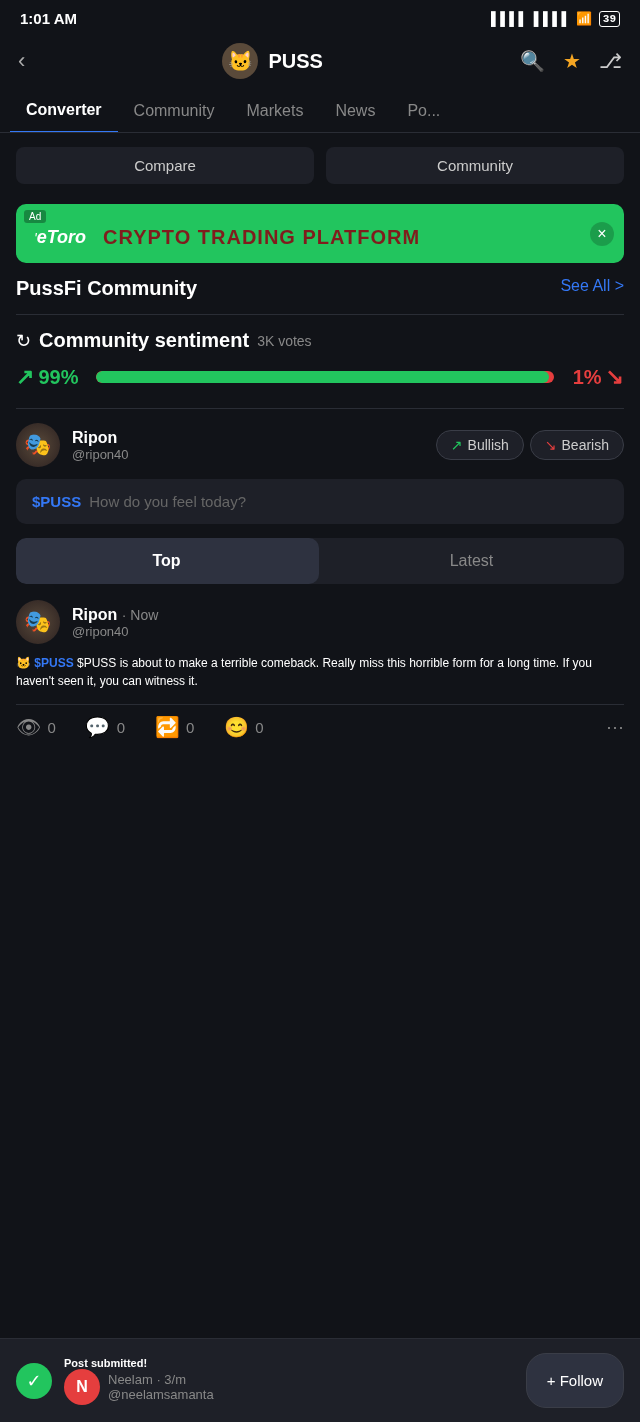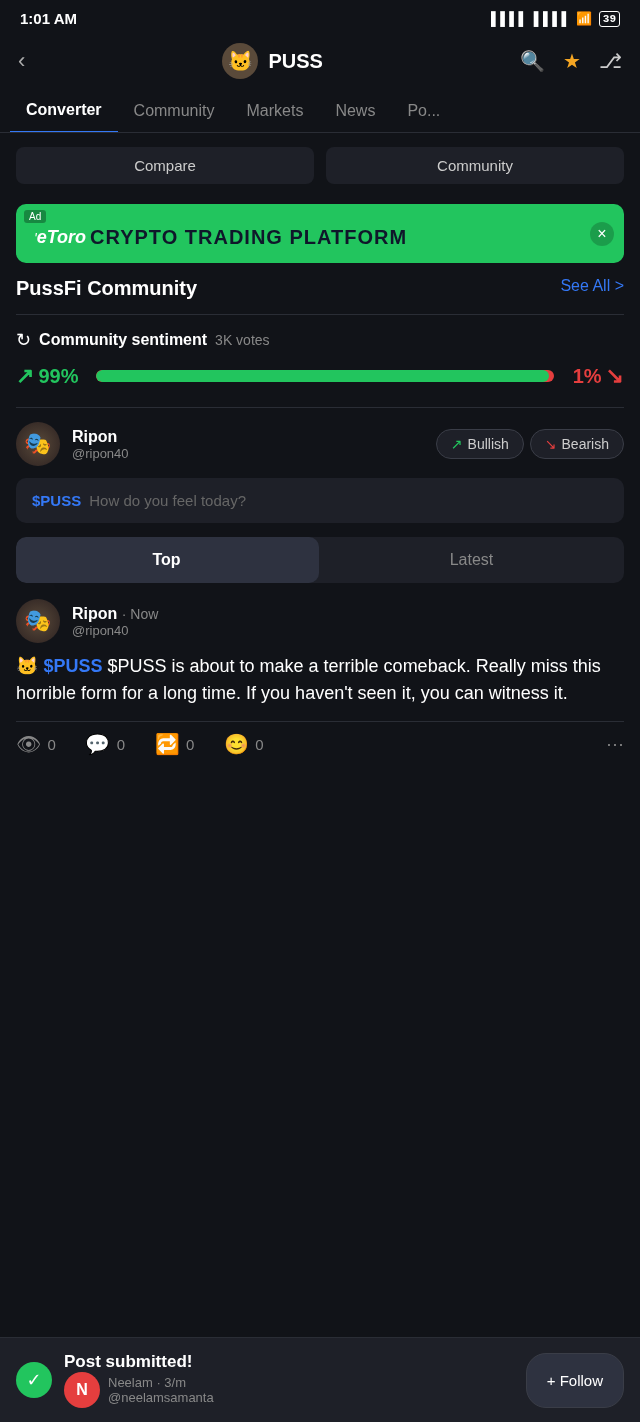--- a/index.html
+++ b/index.html
@@ -131,33 +131,33 @@
       top: 6px; left: 8px;
       background: rgba(0,0,0,0.3);
       color: #fff;
       font-size: 10px;
       padding: 1px 5px;
       border-radius: 3px;
     }
     .ad-content {
       display: flex;
       align-items: center;
-      gap: 4px;
+      gap: 17px;
       margin-top: 8px;
     }
     .ad-logo {
       font-size: 18px;
       font-weight: 900;
       color: #fff;
       font-style: italic;
     }
     .ad-text {
       font-size: 20px;
       font-weight: 900;
-      color: #0f172a;
+      color: #7f1d1d;
       letter-spacing: 1px;
       text-align: center;
     }
     .ad-close {
       position: absolute;
       right: 10px; top: 50%;
       transform: translateY(-50%);
       color: #fff;
       font-size: 16px;
       cursor: pointer;
@@ -192,21 +192,21 @@
     }
 
     
     .sentiment-row {
       display: flex;
       align-items: center;
       gap: 8px;
       margin-bottom: 12px;
     }
     .sentiment-label {
-      font-size: 16px;
+      font-size: 20px;
       font-weight: 600;
     }
     .votes-count {
       font-size: 14px;
       color: #888;
     }
 
     .sentiment-bar-row {
       display: flex;
       align-items: center;
@@ -350,21 +350,21 @@
     }
     .post-time {
       color: #888;
       font-size: 14px;
     }
     .post-handle {
       font-size: 13px;
       color: #888;
     }
     .post-body {
-      font-size: 18px;
+      font-size: 12px;
       line-height: 1.5;
       margin-bottom: 14px;
     }
     .post-tag {
       color: #3478f6;
       font-weight: 600;
     }
 
     
     .post-actions {
@@ -405,21 +405,21 @@
     .notif-check {
       width: 36px; height: 36px;
       background: #22c55e;
       border-radius: 50%;
       display: flex; align-items: center; justify-content: center;
       font-size: 18px;
       flex-shrink: 0;
     }
     .notif-content { flex: 1; }
     .notif-title {
-      font-size: 17px;
+      font-size: 11px;
       font-weight: 600;
       color: #fff;
     }
     .notif-sub {
       font-size: 13px;
       color: #888;
     }
     .follow-btn {
       background: #2e3240;
       border: 1px solid #3a3d47;

